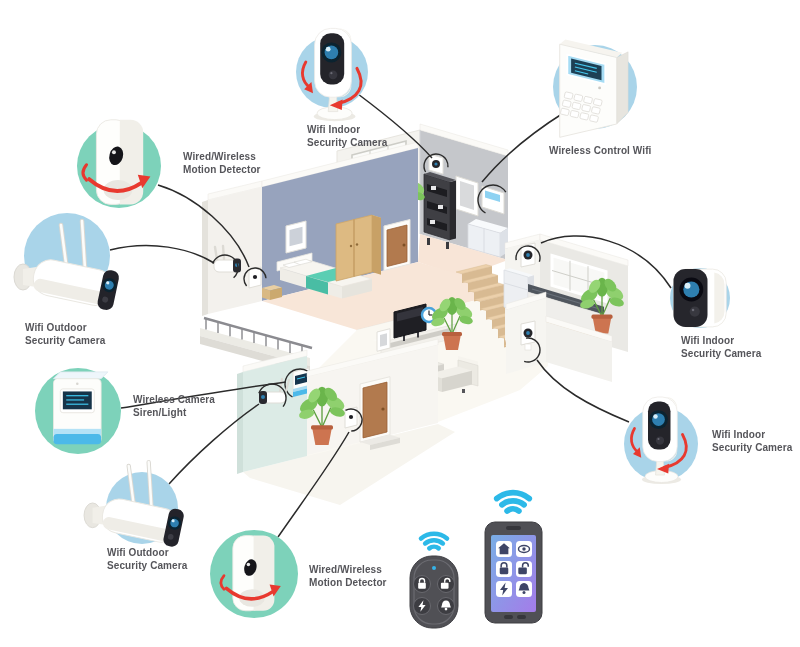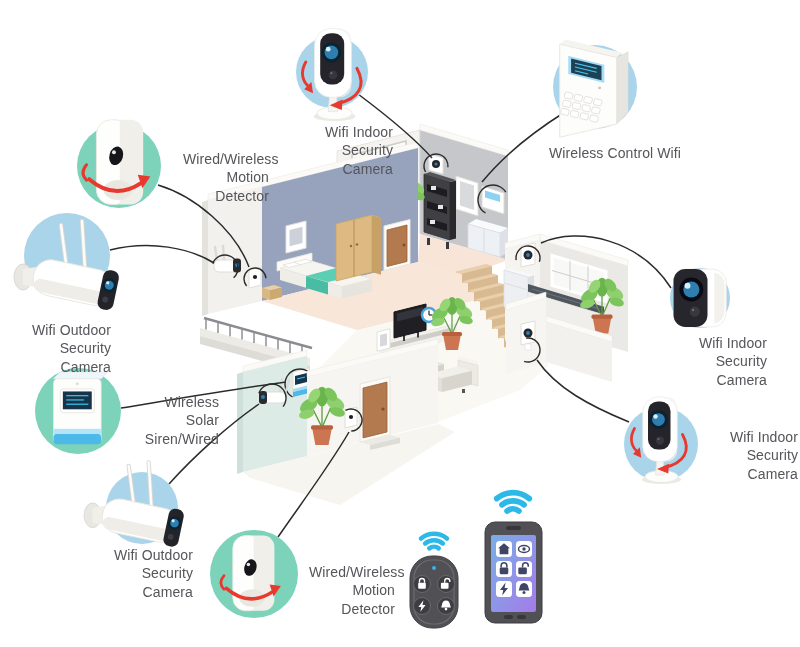--- a/index.html
+++ b/index.html
@@ -1,20 +1,20 @@
 <!DOCTYPE html>
 <html><head>
 <meta charset="utf-8">
 <style>
   html,body{margin:0;padding:0;background:#ffffff;}
   .canvas{position:relative;width:800px;height:647px;background:#fff;overflow:hidden;
           font-family:"Liberation Sans",sans-serif;}
   .scene{position:absolute;left:0;top:0;}
-  .lbl{position:absolute;font-weight:normal;font-size:14px;line-height:1.32;
-       color:#55555a;letter-spacing:.1px;max-width:86px;text-align:right;}
+  .lbl{position:absolute;font-weight:bold;font-size:10px;line-height:1.32;
+       color:#55555a;letter-spacing:.1px;max-width:86px;}
   .lbl.nowrap{white-space:nowrap;max-width:none;}
   .ln{fill:none;stroke:#2b2b2b;stroke-width:1.5;}
   .arc{fill:none;stroke:#2b2b2b;stroke-width:1.4;}
   .cap{fill:#fbfaf7;stroke:#e8e6e0;stroke-width:.5;}
 </style>
 </head>
 <body>
 
 <div class="canvas">
 <svg class="scene" width="800" height="647" viewBox="0 0 800 647">
@@ -571,18 +571,18 @@
           <rect x="516" y="581" width="16" height="16" rx="3.5" fill="#ffffff"></rect>
           <use href="#ic-bell" transform="translate(524,589)" color="#3e4566"></use>
         </g>
   </g>
 </svg>
 
 <div class="lbl" style="left:183px;top:150px">Wired/Wireless Motion Detector</div>
 <div class="lbl" style="left:307px;top:123px">Wifi Indoor Security Camera</div>
 <div class="lbl nowrap" style="left:549px;top:144px">Wireless Control Wifi</div>
 <div class="lbl" style="left:25px;top:321px">Wifi Outdoor Security Camera</div>
-<div class="lbl" style="left:133px;top:393px">Wireless Solar Siren/Wired</div>
+<div class="lbl" style="left:133px;top:393px">Wireless Camera Siren/Light</div>
 <div class="lbl" style="left:107px;top:546px">Wifi Outdoor Security Camera</div>
 <div class="lbl" style="left:309px;top:563px">Wired/Wireless Motion Detector</div>
 <div class="lbl" style="left:681px;top:334px">Wifi Indoor Security Camera</div>
 <div class="lbl" style="left:712px;top:428px">Wifi Indoor Security Camera</div>
 </div>
 
 </body></html>

